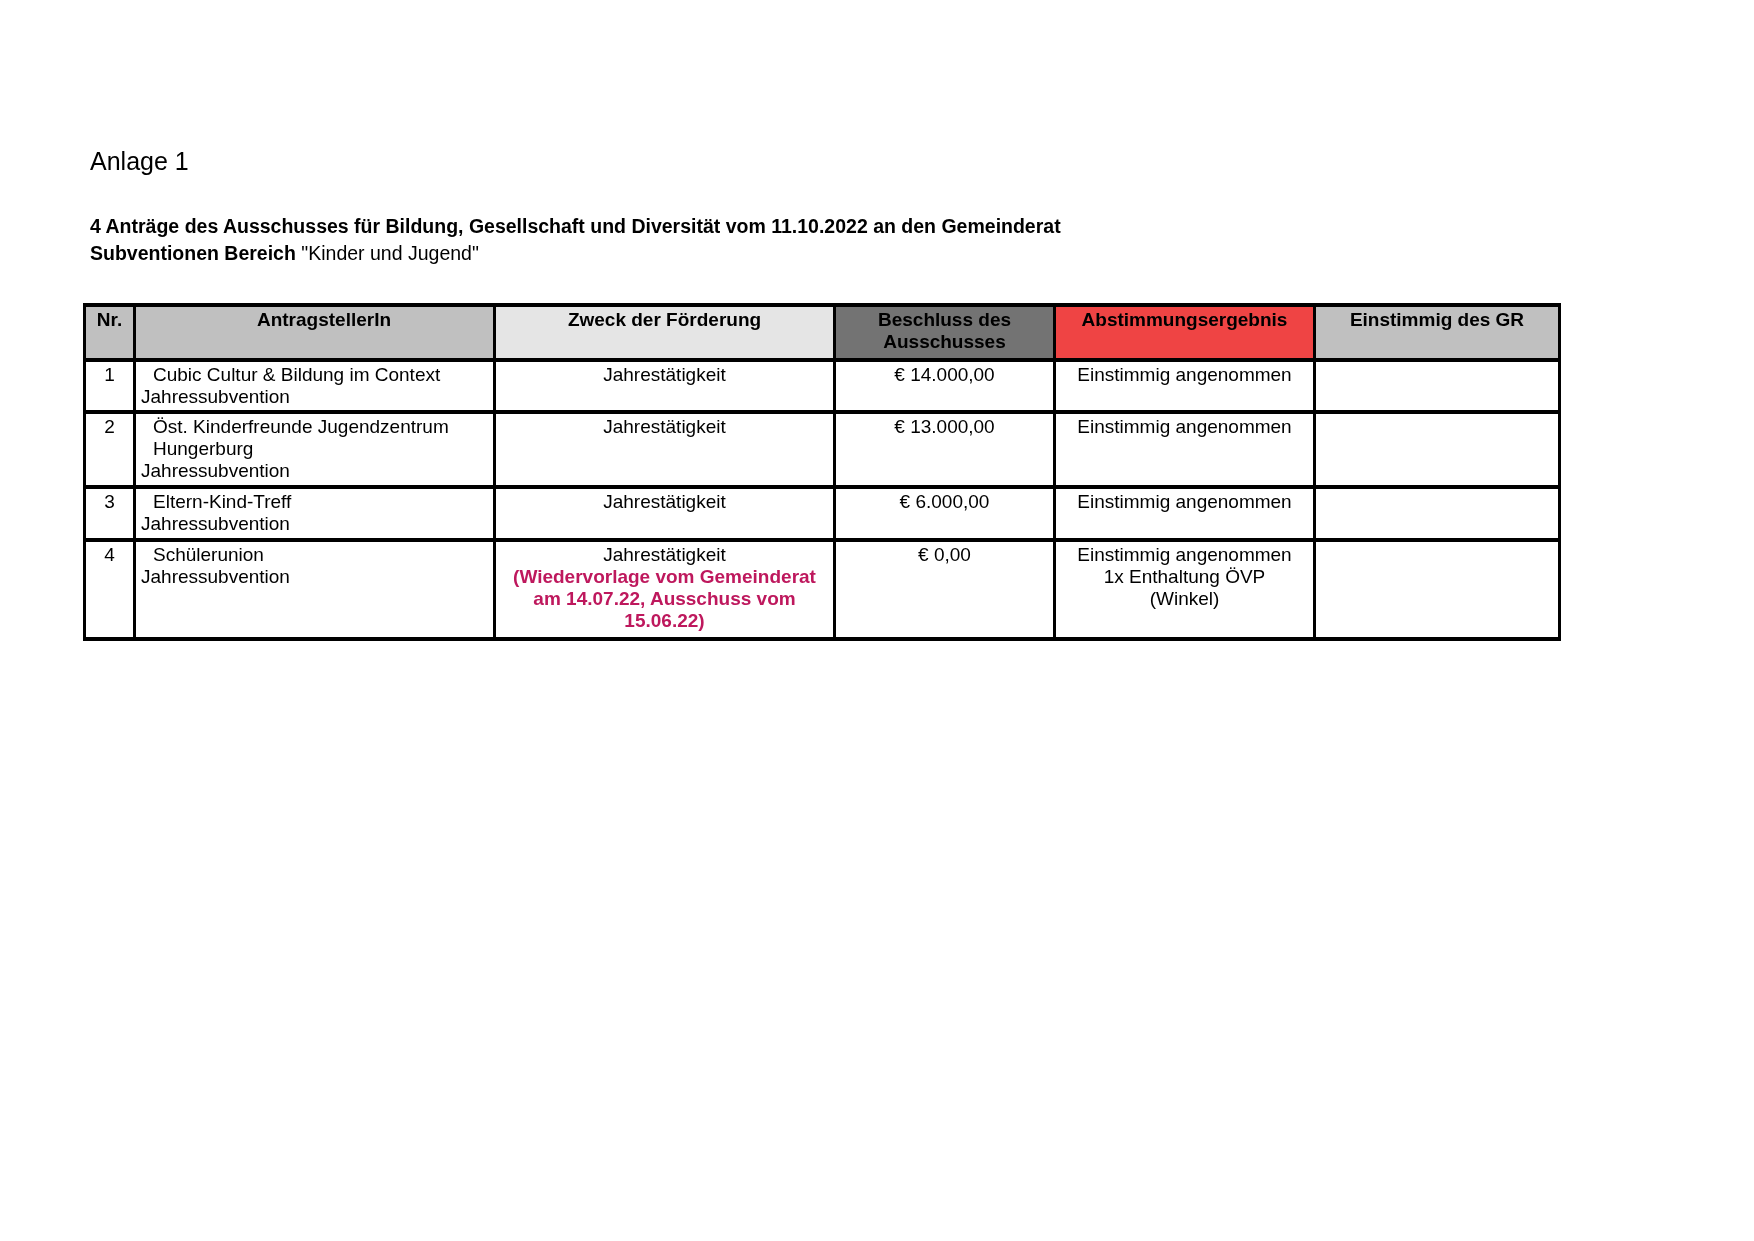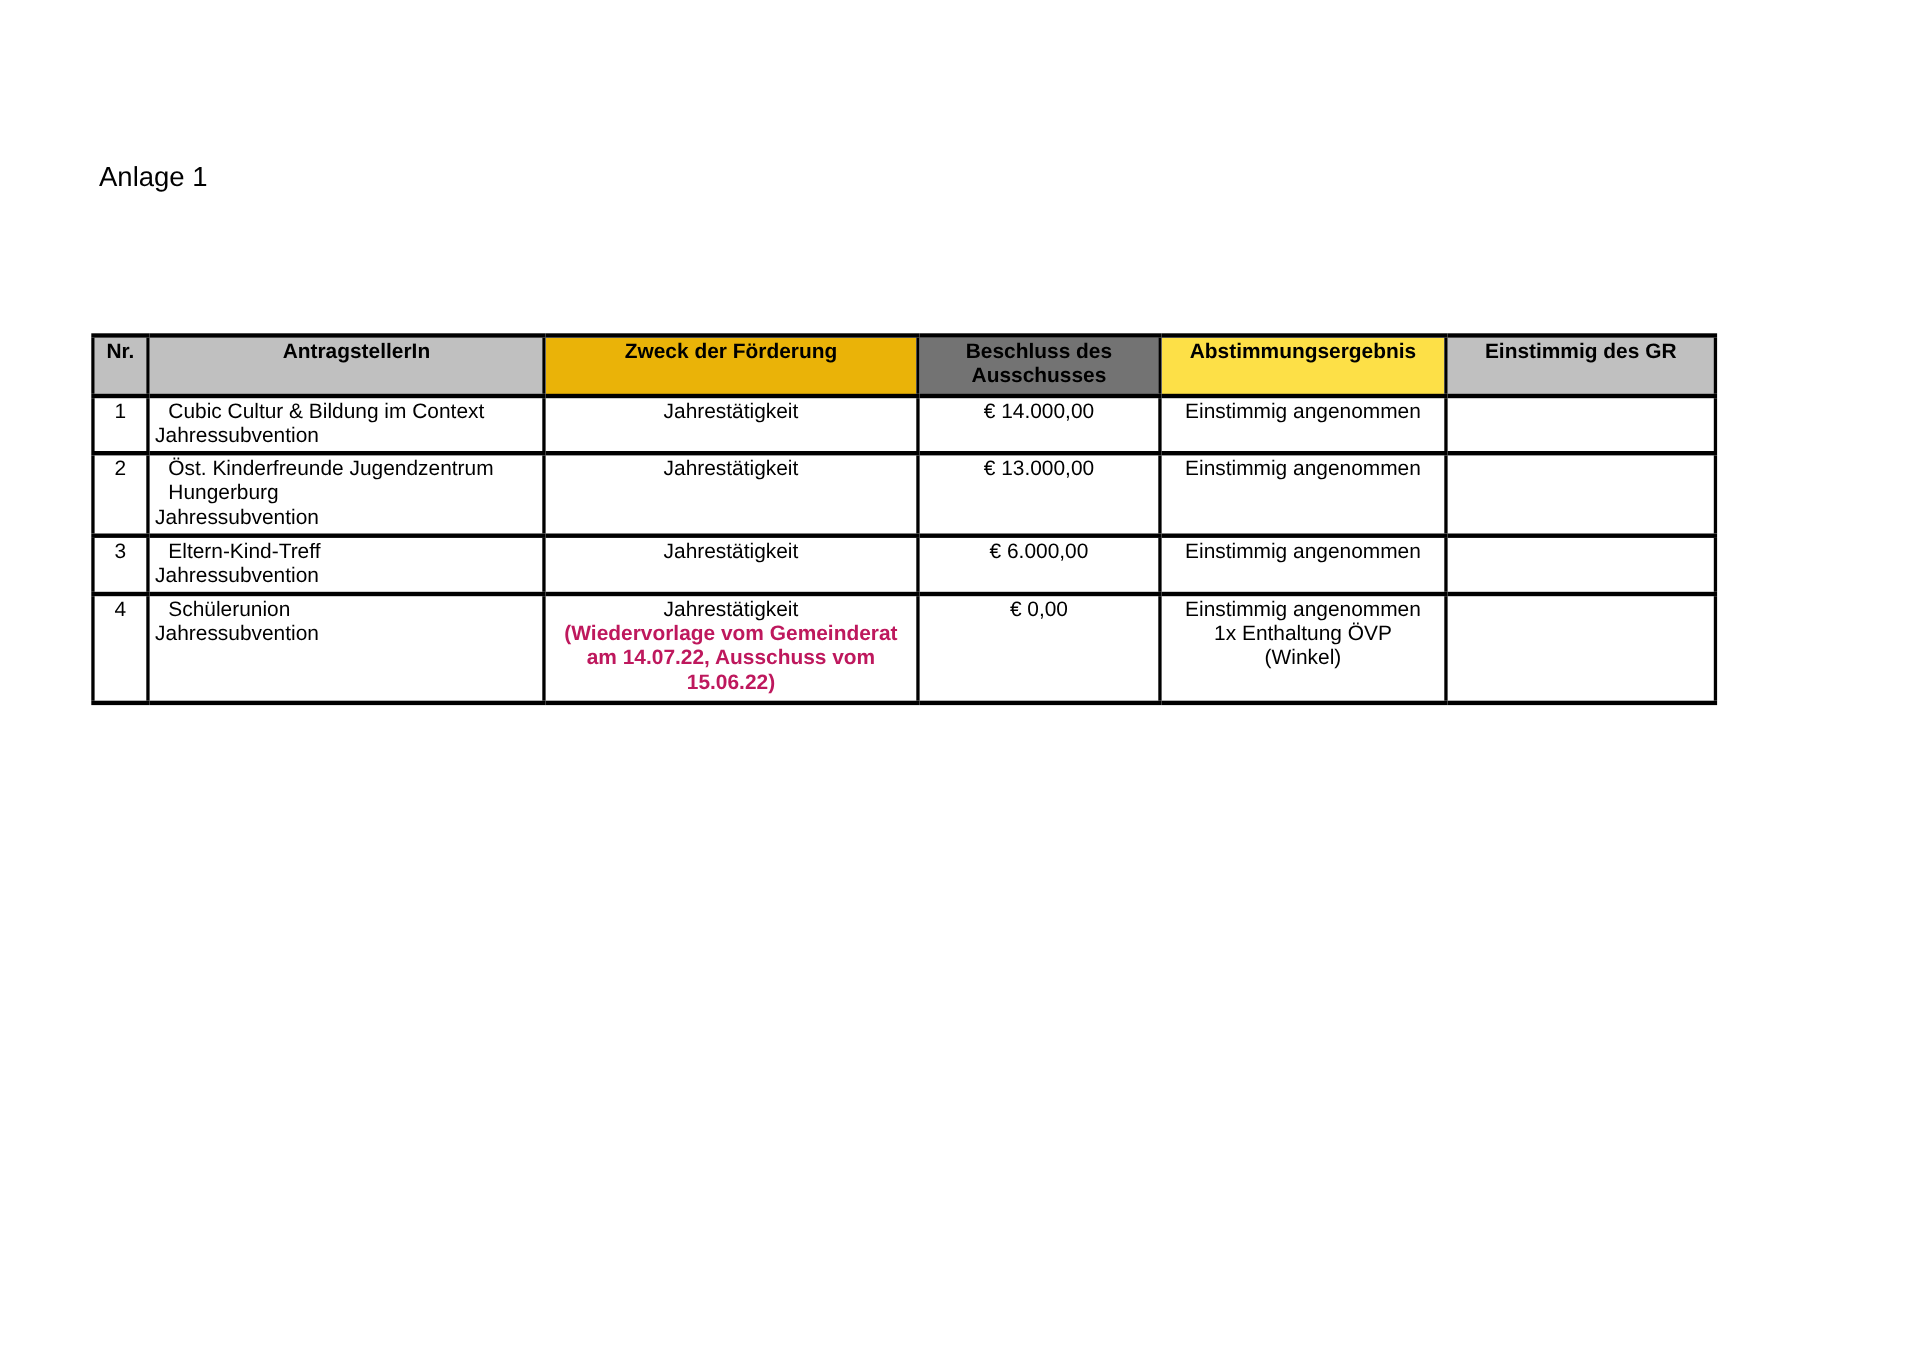--- a/index.html
+++ b/index.html
@@ -78,37 +78,41 @@
     white-space: nowrap;
   }
 </style>
 </head>
 <body>
 
 <div id="page">
 
   <div class="anlage-label">Anlage 1</div>
 
+  <div class="doc-title">
+    <div class="title-line">4 Anträge des Ausschusses für Bildung, Gesellschaft und Diversität vom 11.10.2022 an den Gemeinderat</div>
+    <div class="title-line"><span>Subventionen Bereich</span><span class="regular"> "Kinder und Jugend"</span></div>
+  </div>
 
   <table class="subv-table">
     <colgroup>
       <col style="width:50px">
       <col style="width:360px">
       <col style="width:340px">
       <col style="width:220px">
       <col style="width:260px">
       <col style="width:245px">
     </colgroup>
     <thead>
       <tr class="hdr">
         <th style="background: rgb(192, 192, 192);">Nr.</th>
         <th style="background: rgb(192, 192, 192); padding-left: 24px;">AntragstellerIn</th>
-        <th style="background: #eab308;">Zweck der Förderung</th>
+        <th style="background: #e5e5e5;">Zweck der Förderung</th>
         <th style="background: #737373;">Beschluss des Ausschusses</th>
-        <th style="background: #fde047;">Abstimmungsergebnis</th>
+        <th style="background: #ef4444;">Abstimmungsergebnis</th>
         <th style="background: rgb(192, 192, 192);">Einstimmig des GR</th>
       </tr>
     </thead>
     <tbody>
       <tr class="row-1">
         <td class="cell-center">1</td>
         <td>
           <div class="applicant-name">Cubic Cultur &amp; Bildung im Context</div>
           <div>Jahressubvention</div>
         </td>

